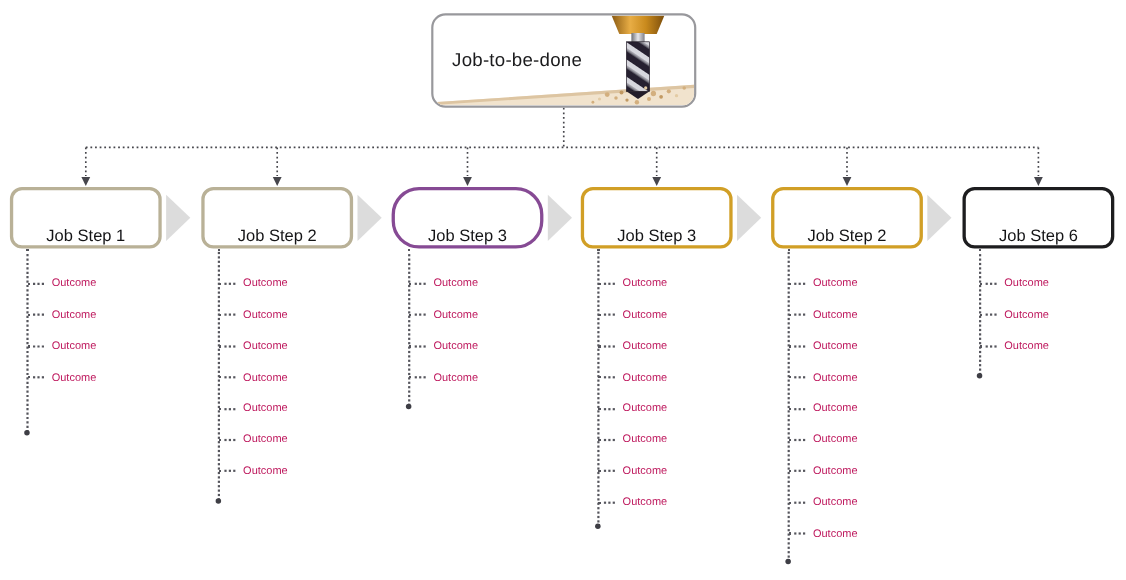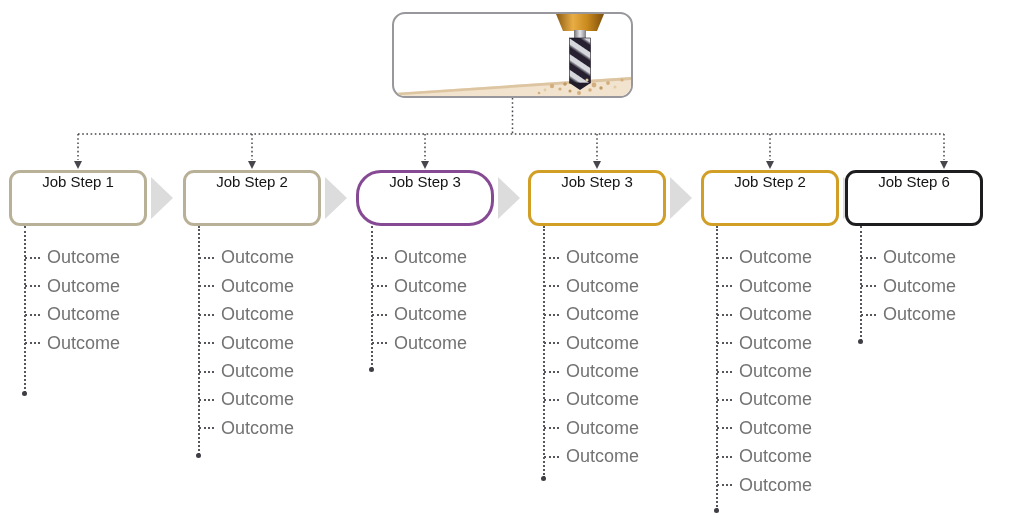--- a/index.html
+++ b/index.html
@@ -10,28 +10,28 @@
   
   .root-box{position:absolute;left:392px;top:12px;width:241px;height:86px;background:#fff;
             border:2px solid #98989c;border-radius:13px;box-sizing:border-box;overflow:hidden;}
   .root-label{position:absolute;left:17px;top:0;height:100%;display:flex;align-items:center;
               font-size:17px;color:#1b1b1d;z-index:2;letter-spacing:.2px;}
   .root-photo{position:absolute;right:0;top:0;}
 
   
   .step-col{position:absolute;top:170px;width:138px;}
   .step-box{height:56px;border:3px solid #999;border-radius:11px;background:#fff;
-            display:flex;align-items:flex-start;justify-content:center;box-sizing:border-box;}
+            display:flex;align-items:flex-end;justify-content:center;box-sizing:border-box;}
   .step-label{font-size:15px;color:#141416;}
   .spine{position:absolute;left:15px;top:56px;width:0;border-left:2px dotted #55555c;}
   .spine-dot{position:absolute;left:13px;width:5px;height:5px;border-radius:50%;background:#3e3e45;}
   .outcomes{position:absolute;left:0;top:73.8px;right:0;}
   .outcome-row{display:flex;align-items:center;height:28.4px;margin-left:16px;}
   .tick{width:15px;border-top:2px dotted #55555c;margin-right:7px;flex:0 0 auto;}
-  .outcome-label{font-size:18px;color:#737373;white-space:nowrap;}
+  .outcome-label{font-size:10px;color:#be185d;white-space:nowrap;}
 </style>
 </head>
 <body>
 
 <div class="canvas">
 
   <svg class="connectors" width="1024" height="527" viewBox="0 0 1024 527">
     <g stroke="#46464c" stroke-width="1.5" stroke-dasharray="1.6 2.6" fill="none">
       <path d="M512.5 98 V134"></path>
       <path d="M78 134 H944"></path>
@@ -95,20 +95,21 @@
         <circle cx="214" cy="69" r="1.9"></circle>
           <circle cx="221" cy="73" r="1.5" fill="#e3cba4"></circle>
         <circle cx="196" cy="76" r="1.8"></circle>
           <circle cx="185" cy="79" r="2"></circle>
         <circle cx="176" cy="77" r="1.5" fill="#c29a63"></circle>
           <circle cx="228" cy="66" r="1.6"></circle>
         <circle cx="145" cy="79" r="1.3"></circle>
           <circle cx="193" cy="66" r="1.5" fill="#e3cba4"></circle>
       </g>
     </svg>
+    <div class="root-label">Job-to-be-done</div>
   </div>
 
   <div id="steps">
   <div class="step-col" style="left: 9px;">
     <div class="step-box" style="border-color: rgb(185, 177, 151);">
       <span class="step-label">Job Step 1</span>
     </div>
     <div class="spine" style="height: 167px;"></div>
     <div class="outcomes">
           <div class="outcome-row">
@@ -276,21 +277,21 @@
             <span class="outcome-label">Outcome</span>
           </div>
           <div class="outcome-row">
             <span class="tick"></span>
             <span class="outcome-label">Outcome</span>
           </div>
         </div>
     <div class="spine-dot" style="top: 338px;"></div>
   </div>
 
-  <div class="step-col" style="left: 845px;">
+  <div class="step-col" style="left: 875px;">
     <div class="step-box" style="border-color: rgb(29, 29, 31);">
       <span class="step-label">Job Step 6</span>
     </div>
     <div class="spine" style="height: 115px;"></div>
     <div class="outcomes">
           <div class="outcome-row">
             <span class="tick"></span>
             <span class="outcome-label">Outcome</span>
           </div>
           <div class="outcome-row">

